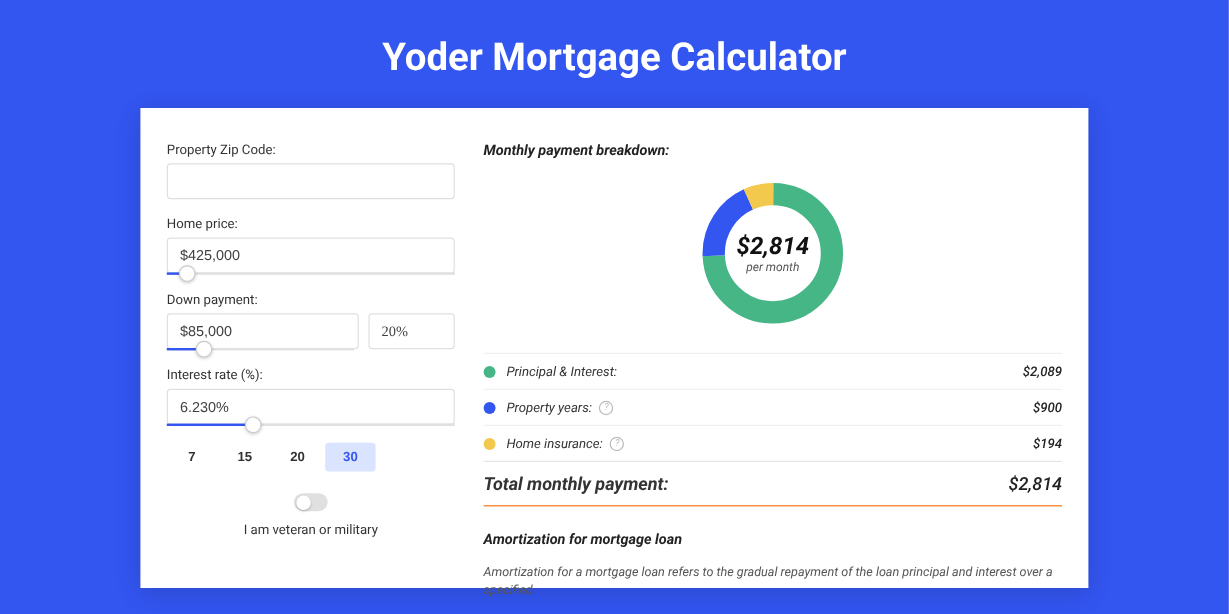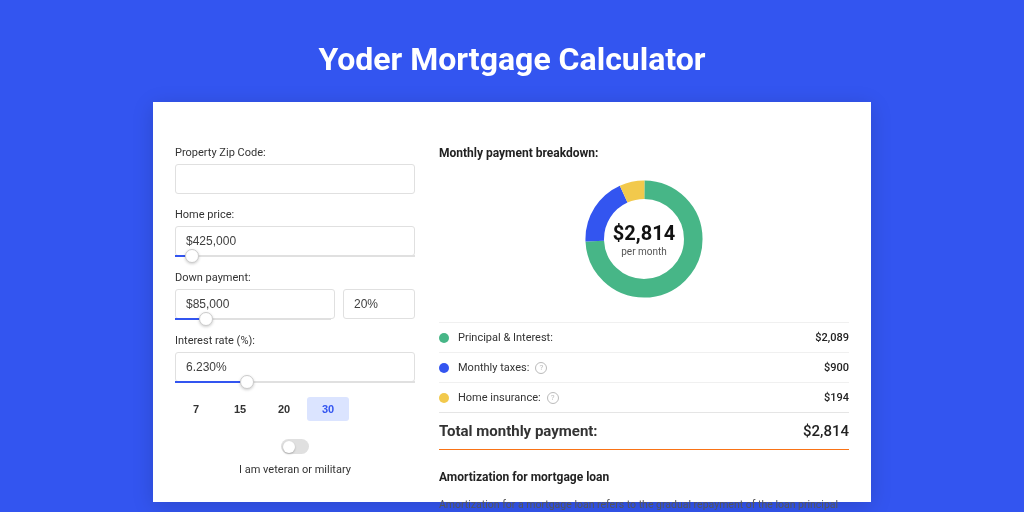--- a/index.html
+++ b/index.html
@@ -8,34 +8,34 @@
     font-family: -apple-system, BlinkMacSystemFont, "Segoe UI", Roboto, Arial, sans-serif;
     background: #3355f0;
     display: flex;
     flex-direction: column;
     align-items: center;
   }
   h1.title {
     color: #fff;
     font-size: 32px;
     font-weight: 700;
-    margin-top: 40px;
+    margin-top: 28px;
     margin-bottom: 24px;
   }
   .card {
     background: #fff;
-    width: 718px;
+    width: 790px;
     height: 400px;
     box-shadow: 0 4px 20px rgba(0,0,0,.15);
     display: flex;
-    padding: 44px 22px;
+    padding: 28px 22px;
     gap: 24px;
   }
   .left { width: 240px; flex-shrink: 0; }
-  .right { flex: 1; }
+  .right { flex: 1; font-style: italic; }
   .field-label {
     font-size: 11px;
     color: #333;
     margin-bottom: 5px;
     display: block;
   }
   .text-input {
     width: 100%;
     height: 30px;
     border: 1px solid #e0e0e0;
@@ -62,21 +62,21 @@
     top: -6px;
     width: 14px; height: 14px;
     border-radius: 50%;
     background: #fff;
     border: 1.5px solid #ccc;
     box-shadow: 0 1px 3px rgba(0,0,0,.2);
     cursor: pointer;
   }
   .two-col { display: flex; gap: 8px; }
   .two-col .text-input:first-child { flex: 1; }
-  .two-col .text-input:last-child { width: 72px; }
+  .two-col .text-input:last-child { width: 72px; font-family: Liberation Serif, serif; }
   .period-buttons { display: flex; gap: 2px; }
   .period-btn {
     flex: none;
     width: 42px;
     height: 24px;
     font-size: 11px;
     font-weight: 600;
     color: #333;
     background: #fff;
     border: none;
@@ -258,21 +258,21 @@
 
     <div id="breakdown-rows">
         <div class="breakdown-row">
           <span class="legend-dot" style="background: rgb(71, 182, 135);"></span>
           <span class="row-label">Principal &amp; Interest:</span>
           <span class="row-spacer"></span>
           <span class="row-value">$2,089</span>
         </div>
         <div class="breakdown-row">
           <span class="legend-dot" style="background: rgb(51, 85, 240);"></span>
-          <span class="row-label">Monthly taxes:</span>
+          <span class="row-label">Property years:</span>
           <span class="row-info">?</span>
           <span class="row-spacer"></span>
           <span class="row-value">$900</span>
         </div>
         <div class="breakdown-row">
           <span class="legend-dot" style="background: rgb(242, 201, 76);"></span>
           <span class="row-label">Home insurance:</span>
           <span class="row-info">?</span>
           <span class="row-spacer"></span>
           <span class="row-value">$194</span>

